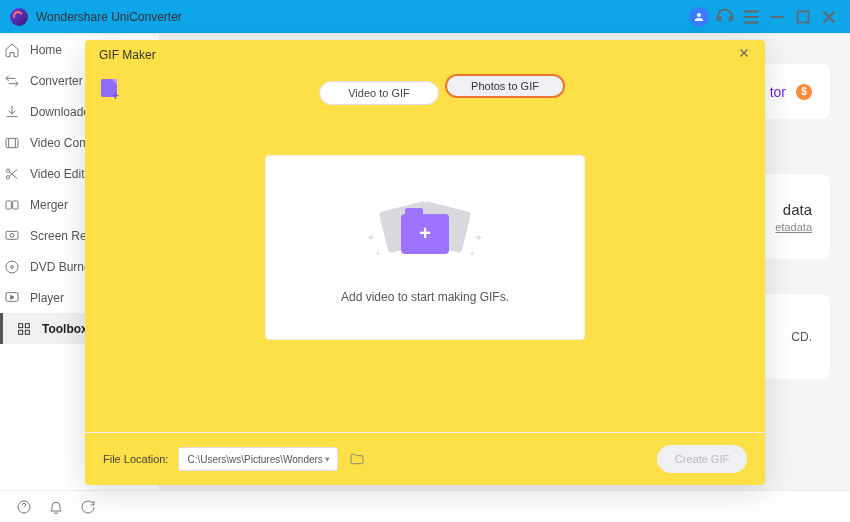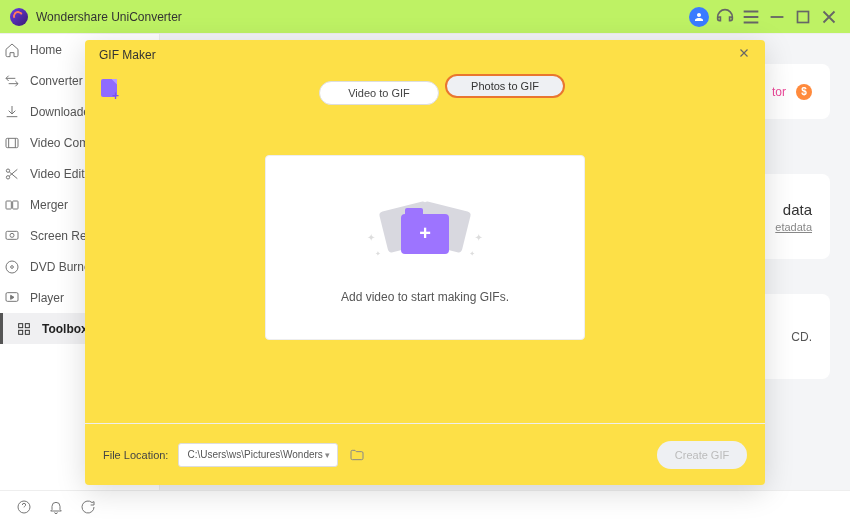--- a/index.html
+++ b/index.html
@@ -1,36 +1,36 @@
 <!DOCTYPE html>
 <html><head>
 <meta charset="utf-8">
 <style>
 * { margin: 0; padding: 0; box-sizing: border-box; font-family: -apple-system, BlinkMacSystemFont, "Segoe UI", Arial, sans-serif; }
 body { width: 850px; height: 522px; background: #f4f5f7; overflow: hidden; position: relative; }
 
-.titlebar { height: 34px; background: #bef264; display: flex; align-items: center; padding: 0 10px; border-bottom: 1px solid #eee; }
+.titlebar { height: 34px; background: #0ea5e9; display: flex; align-items: center; padding: 0 10px; border-bottom: 1px solid #eee; }
 .titlebar .logo { width: 18px; height: 18px; border-radius: 50%; background: linear-gradient(135deg, #6a3de8, #3a1c71); margin-right: 8px; position: relative; }
 .titlebar .logo::after { content: ""; position: absolute; top: 3px; left: 3px; width: 6px; height: 6px; border: 2px solid #ff7b5a; border-radius: 50%; border-bottom-color: transparent; border-right-color: transparent; transform: rotate(20deg); }
 .titlebar .title { font-size: 12px; color: #333; }
 .titlebar .spacer { flex: 1; }
 .titlebar .tb-btn { width: 22px; height: 22px; display: flex; align-items: center; justify-content: center; color: #555; cursor: pointer; margin-left: 4px; }
 .titlebar .usericon { width: 20px; height: 20px; border-radius: 50%; background: #3a7bff; display: flex; align-items: center; justify-content: center; }
 .titlebar .usericon svg { width: 12px; height: 12px; fill: #fff; }
 
 .main { display: flex; height: calc(522px - 34px - 32px); }
 .sidebar { width: 160px; background: #fff; border-right: 1px solid #eee; }
 .sidebar-item { display: flex; align-items: center; height: 31px; padding: 0 4px; font-size: 12px; color: #555; cursor: pointer; gap: 10px; }
 .sidebar-item.active { background: #f0f0f2; font-weight: 600; color: #222; border-left: 3px solid #555; padding-left: 13px; }
 .sidebar-item svg { width: 16px; height: 16px; fill: none; stroke: #777; stroke-width: 1.5; flex-shrink: 0; }
 .sidebar-item.active svg { stroke: #333; }
 
 .content-area { flex: 1; position: relative; padding: 20px; }
 .bg-card { position: absolute; right: 20px; top: 30px; width: 260px; height: 55px; background: #fff; border-radius: 8px; display: flex; align-items: center; justify-content: flex-end; padding: 0 18px; gap: 10px; }
-.bg-card .label { font-size: 12px; color: #ec4899; }
+.bg-card .label { font-size: 14px; color: #6d28d9; }
 .bg-card .dollar { width: 16px; height: 16px; border-radius: 50%; background: #ff8a3c; color: #fff; font-size: 10px; display: flex; align-items: center; justify-content: center; font-weight: bold; }
 .bg-card2 { position: absolute; right: 20px; top: 140px; width: 260px; height: 85px; background: #fff; border-radius: 8px; display: flex; flex-direction: column; align-items: flex-end; justify-content: center; padding: 0 18px; }
 .bg-card2 .t1 { font-size: 15px; color: #333; font-weight: 500; }
 .bg-card2 .t2 { font-size: 11px; color: #888; margin-top: 3px; text-decoration: underline; }
 .bg-card3 { position: absolute; right: 20px; top: 260px; width: 260px; height: 85px; background: #fff; border-radius: 8px; display: flex; align-items: center; justify-content: flex-end; padding: 0 18px; font-size: 12px; color: #555; }
 
 .bottombar { height: 32px; background: #fff; border-top: 1px solid #eee; display: flex; align-items: center; padding: 0 16px; gap: 16px; }
 .bottombar svg { width: 16px; height: 16px; fill: none; stroke: #777; stroke-width: 1.5; cursor: pointer; }
 
 .modal { position: absolute; left: 85px; top: 40px; width: 680px; height: 445px; background: #fde047; border-radius: 4px; box-shadow: 0 6px 30px rgba(0,0,0,0.15); display: flex; flex-direction: column; }
@@ -52,21 +52,21 @@
 .drop-zone { width: 320px; height: 185px; border: 1px solid #eee; border-radius: 4px; background: #fff; display: flex; flex-direction: column; align-items: center; justify-content: center; margin-top: 20px; }
 .drop-illustration { position: relative; width: 120px; height: 80px; display: flex; align-items: center; justify-content: center; }
 .drop-illustration .back1 { position: absolute; width: 48px; height: 42px; background: #d8d8df; border-radius: 4px; transform: rotate(-14deg); left: 18px; top: 14px; }
 .drop-illustration .back2 { position: absolute; width: 48px; height: 42px; background: #d8d8df; border-radius: 4px; transform: rotate(14deg); right: 18px; top: 14px; }
 .drop-illustration .front { position: absolute; width: 48px; height: 40px; background: #9d74ff; border-radius: 4px; top: 22px; left: 36px; display: flex; align-items: center; justify-content: center; }
 .drop-illustration .front::before { content: ""; position: absolute; top: -6px; left: 4px; width: 18px; height: 8px; background: #9d74ff; border-radius: 2px 2px 0 0; }
 .drop-illustration .front .pl { color: #fff; font-size: 20px; font-weight: bold; }
 .drop-illustration .sparkle { position: absolute; color: #ddd; font-size: 10px; }
 .drop-text { font-size: 12px; color: #555; margin-top: 18px; }
 
-.modal-footer { height: 62px; border-top: 1px solid #eee; display: flex; align-items: center; padding: 0 18px; gap: 10px; }
+.modal-footer { height: 53px; border-top: 1px solid #eee; display: flex; align-items: center; padding: 0 18px; gap: 10px; }
 .modal-footer .fl-label { font-size: 11px; color: #444; }
 .modal-footer .fl-path { width: 160px; height: 24px; border: 1px solid #ddd; border-radius: 3px; padding: 0 8px; font-size: 10px; color: #555; display: flex; align-items: center; justify-content: space-between; background: #fff; cursor: pointer; }
 .modal-footer .fl-path .chev { font-size: 9px; color: #888; }
 .modal-footer .fl-folder { width: 18px; height: 18px; cursor: pointer; display: flex; align-items: center; justify-content: center; }
 .modal-footer .fl-folder svg { width: 16px; height: 16px; fill: none; stroke: #888; stroke-width: 1.5; }
 .modal-footer .spacer { flex: 1; }
 .modal-footer .create-btn { width: 90px; height: 28px; border-radius: 14px; background: #eef0f3; color: #bbb; font-size: 11px; display: flex; align-items: center; justify-content: center; cursor: not-allowed; }
 </style>
 </head>
 <body>

